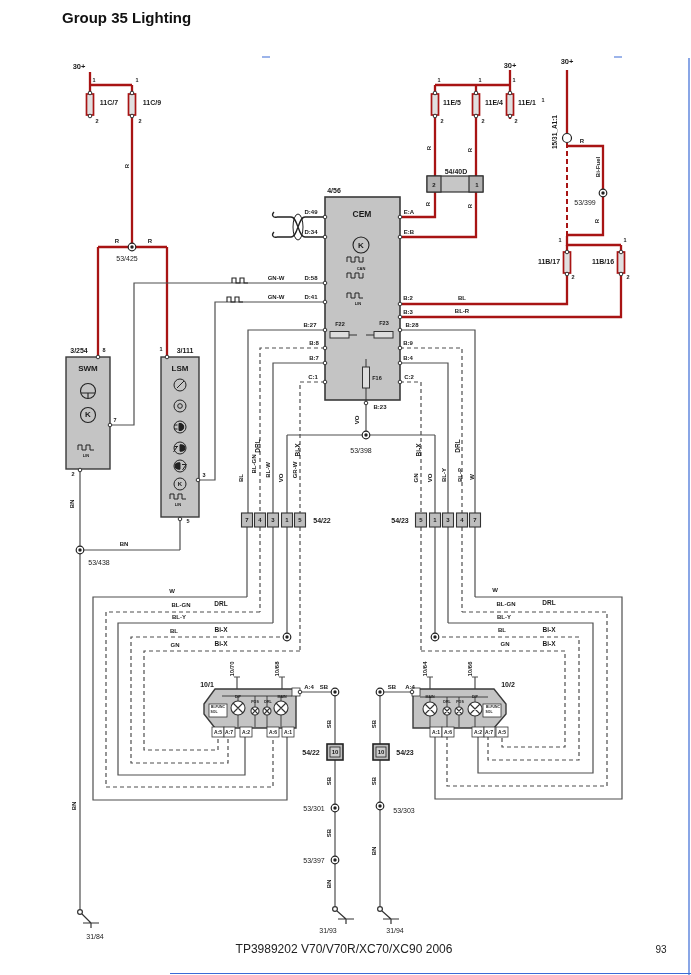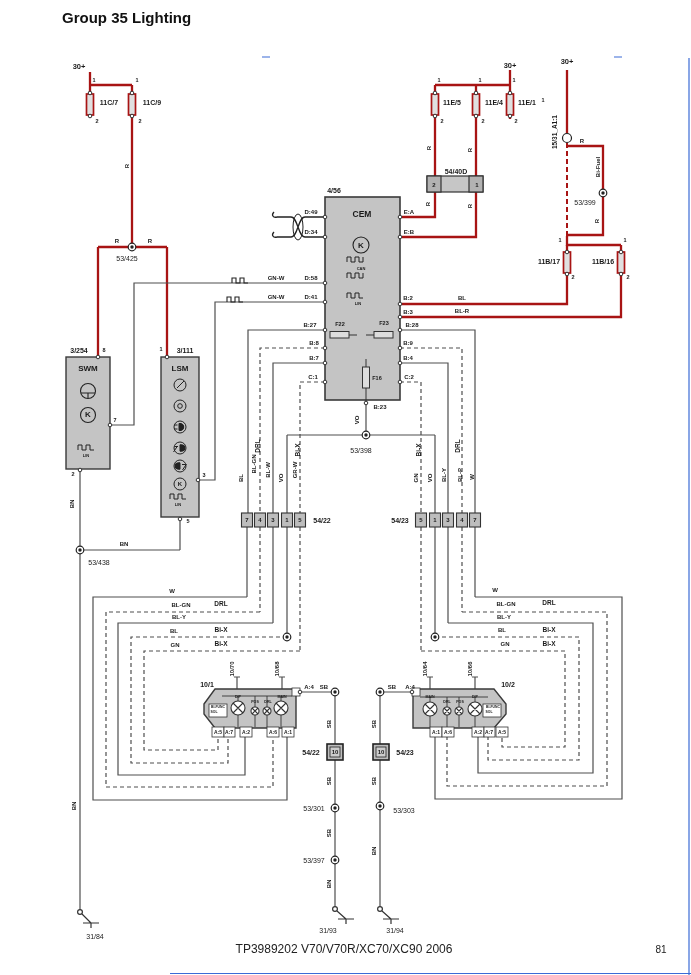--- a/index.html
+++ b/index.html
@@ -498,14 +498,14 @@
       <span class="lbl rot" style="left: 374px; top: 724px; font-size: 6px; font-weight: 700;">SB</span>
       <span class="lbl" style="left: 381px; top: 752px; font-size: 6px; font-weight: 700;">10</span>
       <span class="lbl" style="left: 405px; top: 752px; font-size: 7px; font-weight: 700;">54/23</span>
       <span class="lbl rot" style="left: 374px; top: 781px; font-size: 6px; font-weight: 700;">SB</span>
       <span class="lbl" style="left: 404px; top: 810px; font-size: 7px; font-weight: 400;">53/303</span>
       <span class="lbl rot" style="left: 374px; top: 851px; font-size: 6px; font-weight: 700;">BN</span>
       <span class="lbl" style="left: 395px; top: 930px; font-size: 7px; font-weight: 400;">31/94</span>
     </div>
 
   <div id="footer-doc">TP3989202 V70/V70R/XC70/XC90 2006</div>
-  <div id="footer-page">81</div>
+  <div id="footer-page">93</div>
 </div>
 
 </body></html>

